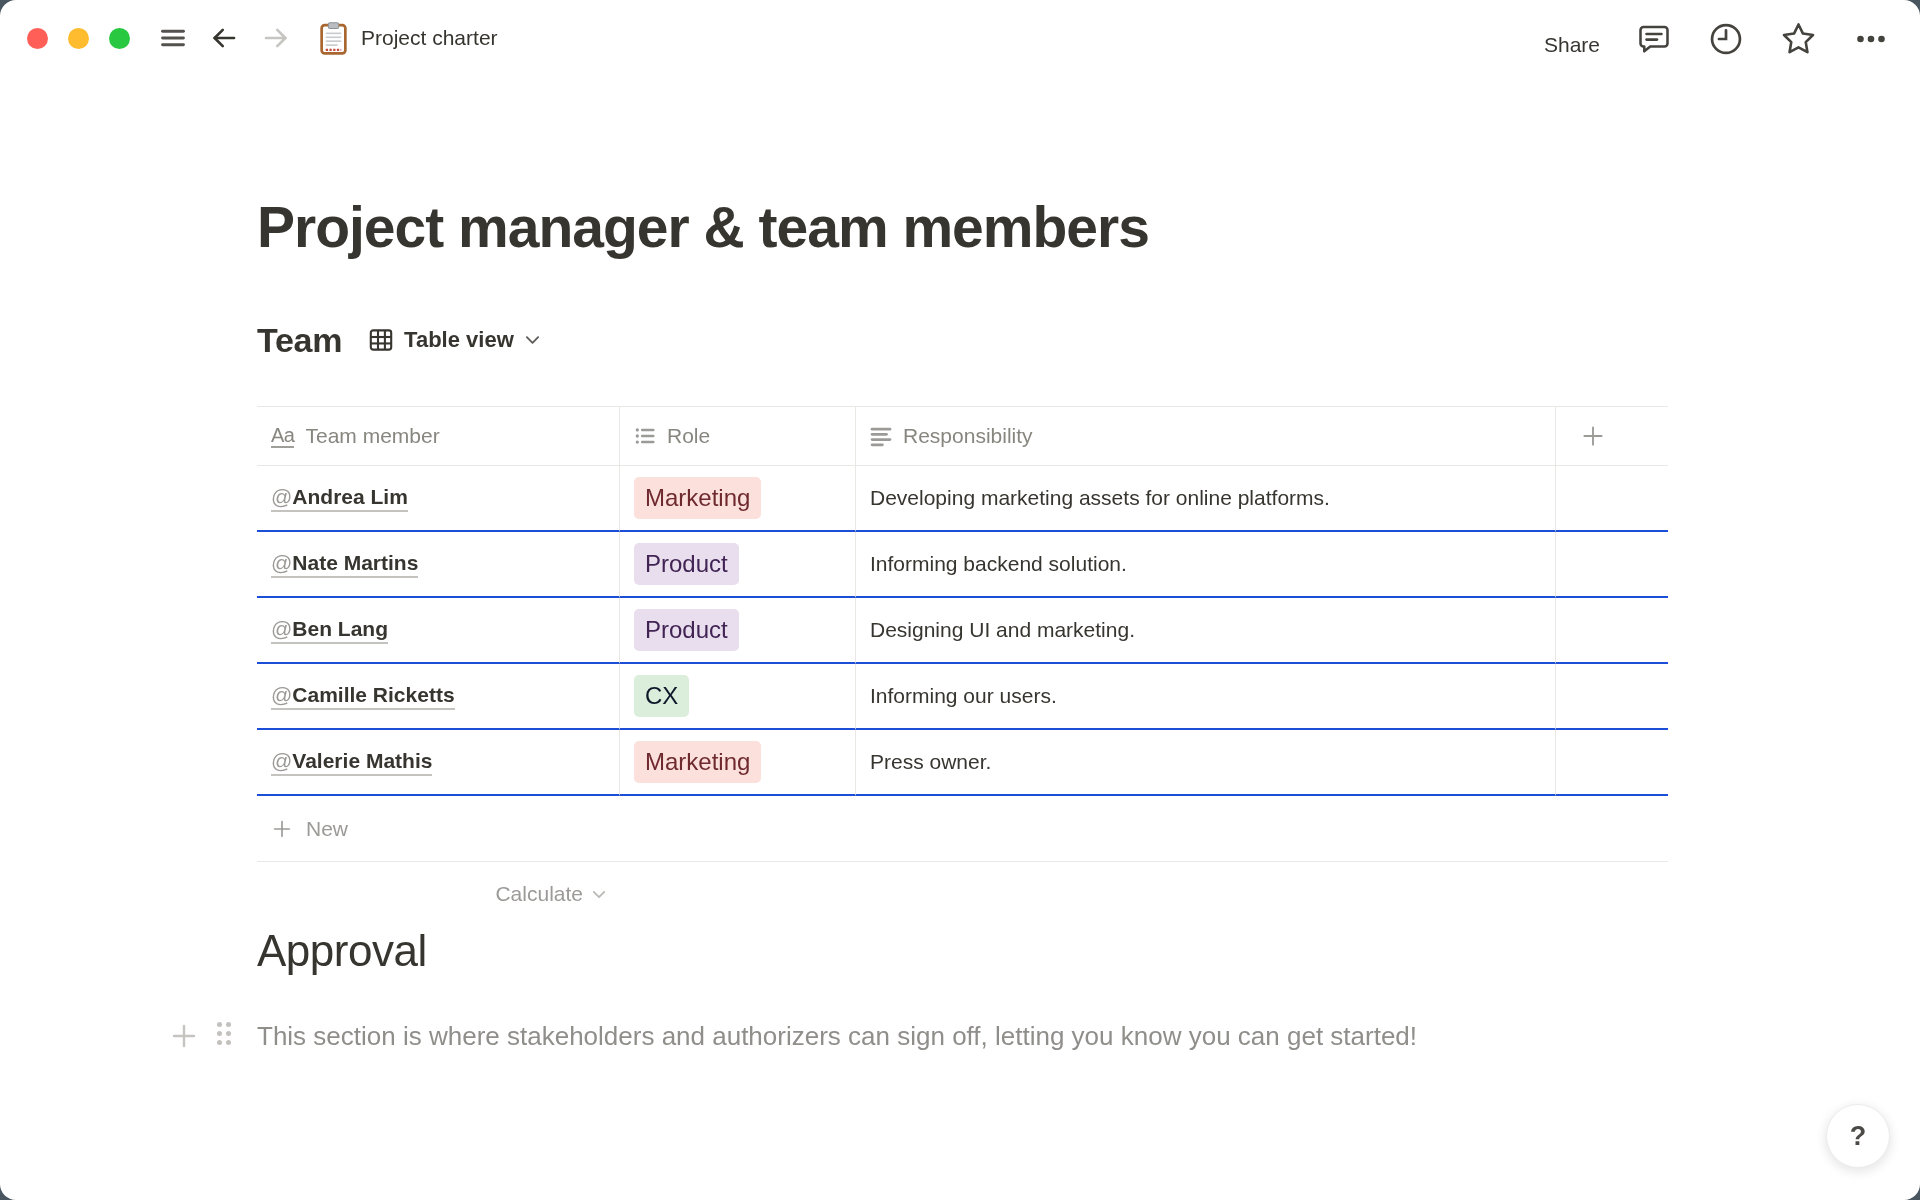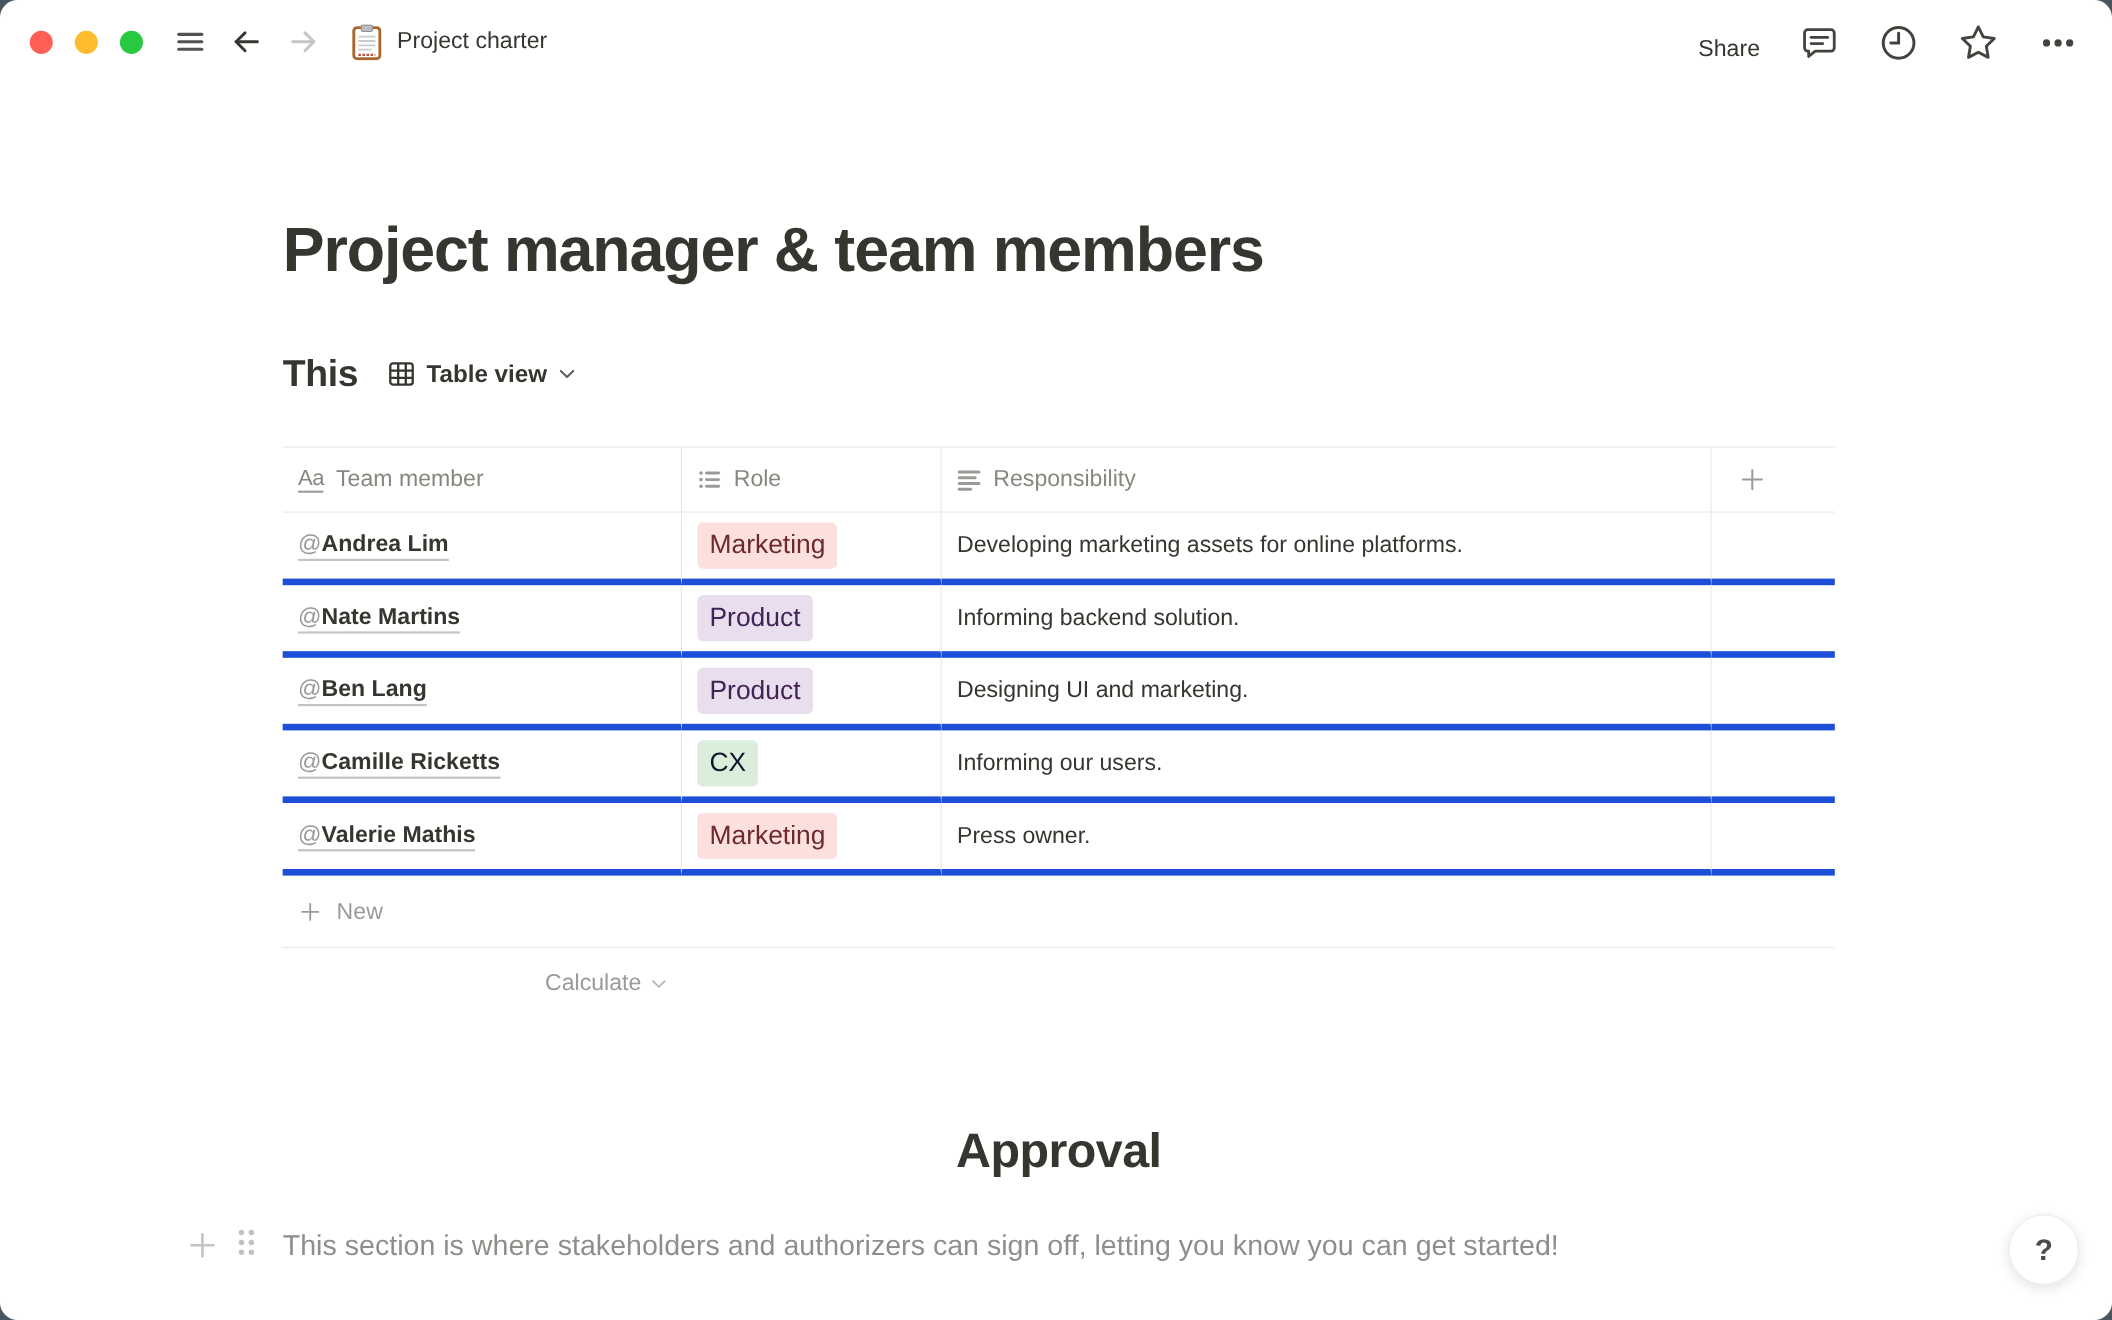--- a/index.html
+++ b/index.html
@@ -59,21 +59,21 @@
     height:60px; display:flex; align-items:center; gap:11px;
     padding-left:14px;
     color:#87867F;
     border-top:1px solid #E9E8E5;
     border-bottom:1px solid #E9E8E5;
     margin-top:20px;
   }
   .td {
     height:66px; display:flex; align-items:center;
     padding-left:14px;
-    border-bottom:6px solid #1d4ed8;
+    border-bottom:2px solid #1d4ed8;
   }
   .c1,.c2,.c3 { border-right:1px solid #E9E8E5; }
   .aa-glyph {
     font-size:20px; line-height:1; padding-bottom:1px;
     border-bottom:2px solid #9F9E98; letter-spacing:-0.5px;
   }
   .prop-icon { flex:0 0 auto; color:#9B9A97; }
   .mention { border-bottom:2px solid #C4C3BF; padding-bottom:1px; font-weight:600; }
   .mention .at { color:#9B9A97; font-weight:400; }
   .tag {
@@ -92,22 +92,21 @@
   .calc-row {
     width:363px; height:64px;
     display:flex; align-items:center; justify-content:flex-end; gap:9px;
     padding-right:14px;
     color:#9B9A97; font-size:21px;
   }
   .calc-row .chev { color:#B9B8B4; }
 
   
   .approval-heading {
-    margin-top:96px;
-    font-size:44px; font-weight:700; letter-spacing:-0.5px;text-align:center;
+    font-size:44px; font-weight:400; letter-spacing:-0.5px;
   }
   .para-wrap { position:relative; margin-top:36px; }
   .para {
     max-width:1262px;
     font-size:26px; line-height:48px;
     color:#8F8E8A;
   }
   .block-plus { position:absolute; left:-88px; top:9px; color:#C5C4C1; }
   .drag-handle {
     position:absolute; left:-40px; top:10px;
@@ -207,21 +206,21 @@
         </svg>
       </span>
     </div>
   </div>
 
   <div class="content">
 
     <h1 class="page-title">Project manager &amp; team members</h1>
 
     <div class="db-header">
-      <span class="db-title">This</span>
+      <span class="db-title">Team</span>
       <span class="view-tab">
         <span>
           <svg width="24" height="24" viewBox="0 0 16 16" fill="none" stroke="#37352F" stroke-width="1.4">
             <rect x="1.2" y="1.6" width="13.6" height="12.8" rx="1.6"></rect>
             <line x1="1.2" y1="6" x2="14.8" y2="6"></line>
               <line x1="1.2" y1="10.3" x2="14.8" y2="10.3"></line>
             <line x1="6" y1="1.6" x2="6" y2="14.4"></line>
               <line x1="10.6" y1="1.6" x2="10.6" y2="14.4"></line>
           </svg>
         </span>

